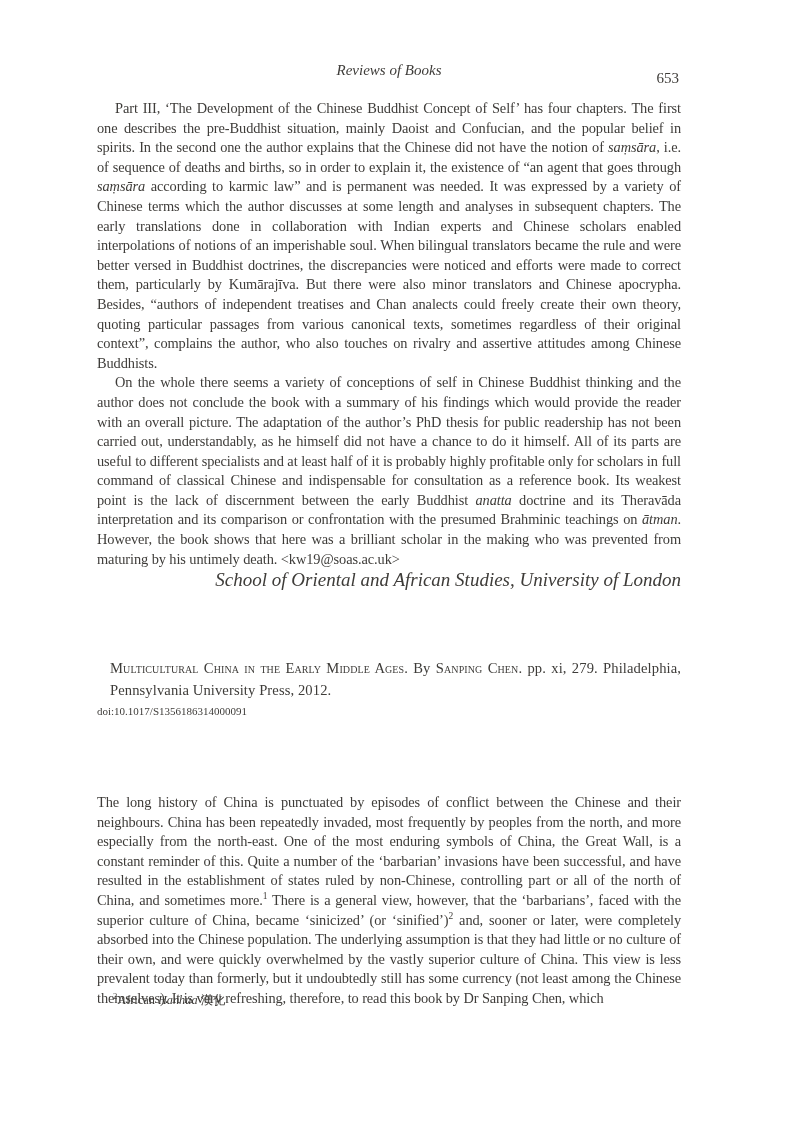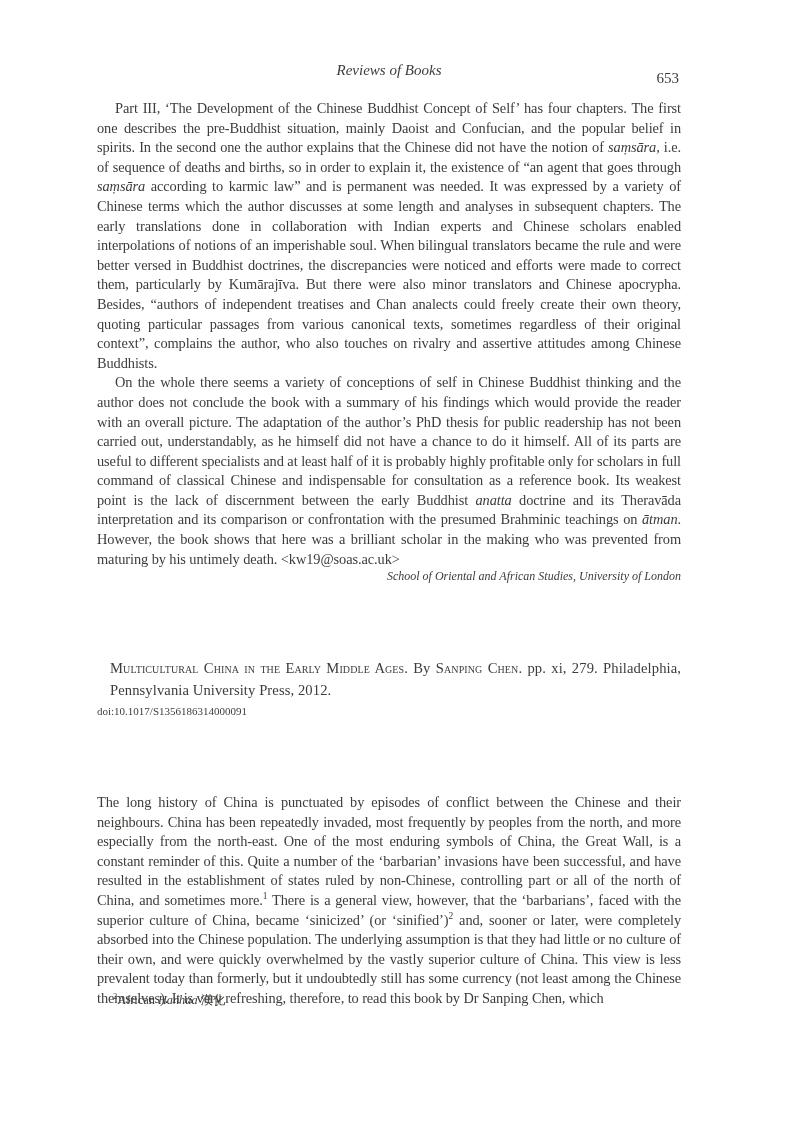--- a/index.html
+++ b/index.html
@@ -34,21 +34,21 @@
   .prev-review { top: 99px; }
   .review-body { top: 793px; }
 
   .it { font-style: italic; }
   .sc { font-variant: small-caps; }
   .fnref { vertical-align: super; font-size: 9.5px; line-height: 0; }
 
   
   .signature { top: 564px; text-align: right; }
   .reviewer-name { font-size: 14.8px; font-variant: small-caps; letter-spacing: 0.7px; }
-  .reviewer-affiliation { font-size: 12px; font-style: italic; margin-top: 4.5px; }
+  .reviewer-affiliation { font-size: 19px; font-style: italic; margin-top: 4.5px; }
 
   
   .heading-block { top: 658px; }
   .book-heading { font-size: 14.6px; line-height: 21.6px; text-align: justify; letter-spacing: 0.1px; margin-left: 13px; }
   .doi-line { font-size: 11px; line-height: 21.6px; }
 
   
   .footnotes { top: 991px; }
   .footnote { font-size: 12.3px; line-height: 19.8px; text-indent: 16px; }
   .fnmark { vertical-align: super; font-size: 8.6px; line-height: 0; }

